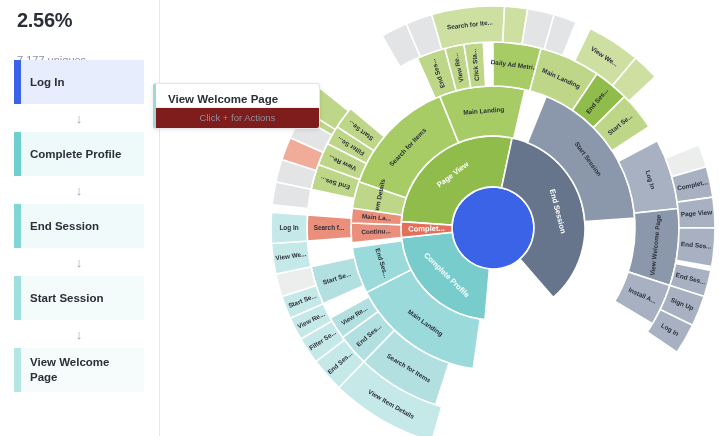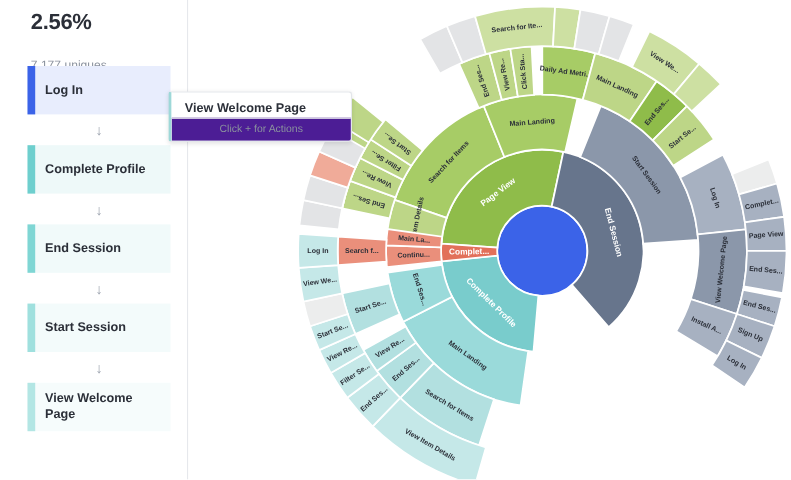--- a/index.html
+++ b/index.html
@@ -6,21 +6,21 @@
   html, body {
     width: 719px; height: 436px;
     background: #ffffff;
     font-family: "Liberation Sans", sans-serif;
     overflow: hidden;
   }
   #app { position: relative; width: 719px; height: 436px; }
 
   
   #left-panel {
-    position: absolute; left: 11px; top: 0; width: 160px; height: 436px;
+    position: absolute; left: 0; top: 0; width: 160px; height: 436px;
     border-right: 1px solid #e6e8ec;
     background: #fff;
   }
   #pct {
     position: absolute; left: 17px; top: 9px;
     font-size: 20px; font-weight: bold; color: #2b2f38;
     letter-spacing: -0.3px;
   }
   #uniques {
     position: absolute; left: 17px; top: 40px;
@@ -52,21 +52,21 @@
     border: 1px solid #e3e6ea;
     border-left: 3px solid #9ed8d8;
     border-radius: 3px;
     box-shadow: 0 1px 4px rgba(0,0,0,0.10);
     z-index: 40;
     overflow: hidden;
   }
   #tt-title { padding: 9px 12px 2px 12px; font-size: 11.5px; font-weight: bold; color: #2b2f38; }
   #tt-value { padding: 0 12px 8px 12px; font-size: 16px; color: #2b2f38; }
   #tt-footer {
-    border-top: 1px solid #eceef1; background: #4c1d95;
+    border-top: 1px solid #eceef1; background: #7f1d1d;
     text-align: center; padding: 4px 0 5px;
     font-size: 9.5px; color: #8b929e;
   }
 
   
   #sunburst-wrap {
     position: absolute; left: 160px; top: 0; width: 559px; height: 436px;
   }
   #sunburst { display: block; }
   .seg { stroke: #ffffff; stroke-width: 1.6; }

